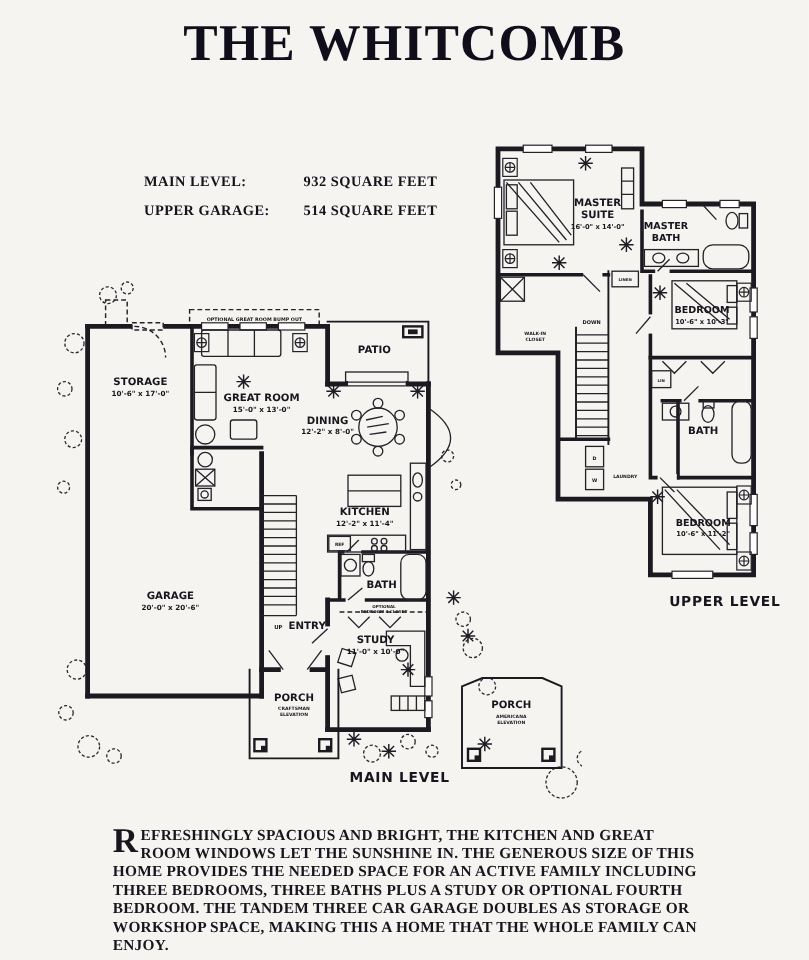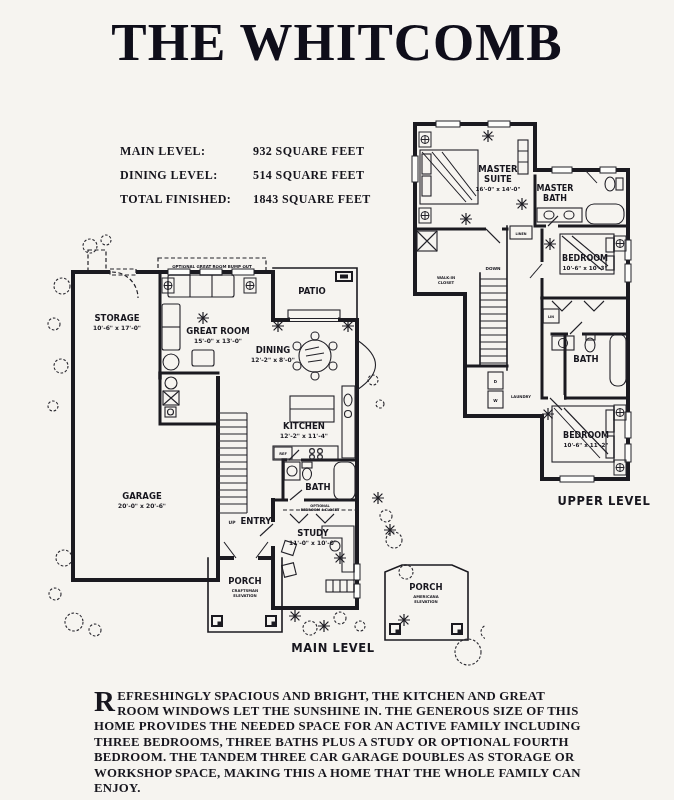--- a/index.html
+++ b/index.html
@@ -3,21 +3,21 @@
 <meta charset="utf-8">
 <style>
   html,body{margin:0;padding:0;}
   .page{
     position:relative; width:674px; height:800px;
     background:#f6f4f0; overflow:hidden;
     font-family:"Liberation Serif", serif; color:#15141c;
   }
   .title{
     position:absolute; top:12px; left:0; right:0;
-    text-align:center; font-size:53px; font-weight:bold;
+    text-align:center; font-size:43px; font-weight:bold;
     letter-spacing:1px; color:#0f0e1a;
   }
   .area-table{ position:absolute; left:120px; top:144px; }
   .area-row{ margin-bottom:9px; font-size:12px; font-weight:bold; letter-spacing:.4px; white-space:nowrap;}
   .area-row .lbl{ display:inline-block; width:133px; }
   .plan{ position:absolute; }
   .plan svg{ display:block; }
   .wall{ stroke:#1b1a20; fill:none; stroke-linecap:square; }
   .w4{ stroke-width:4px; } .w3{ stroke-width:3px; } .w2{ stroke-width:1.6px; }
   .thin{ stroke:#232229; stroke-width:1.1px; fill:none; }
@@ -40,24 +40,21 @@
 
 <div class="page">
 
   <div class="title">THE WHITCOMB</div>
 
   <div class="area-table">
     <div class="area-row">
       <span class="lbl">MAIN LEVEL:</span><span>932 SQUARE FEET</span>
     </div>
     <div class="area-row">
-      <span class="lbl">DINING LEVEL:</span><span>514 SQUARE FEET</span>
-    </div>
-    <div class="area-row">
-      <span class="lbl">TOTAL FINISHED:</span><span>1843 SQUARE FEET</span>
+      <span class="lbl">UPPER GARAGE:</span><span>514 SQUARE FEET</span>
     </div>
   </div>
 
   <div class="plan" style="left:40px; top:228px;">
   <svg width="445" height="442" viewBox="0 0 445 442">
     <defs>
       <g id="burst">
         <path d="M0,-6 L0,6 M-6,0 L6,0 M-4.4,-4.4 L4.4,4.4 M-4.4,4.4 L4.4,-4.4" stroke="#1e1d24" stroke-width="1.2" fill="none"></path>
       </g>
       <g id="fixt">

